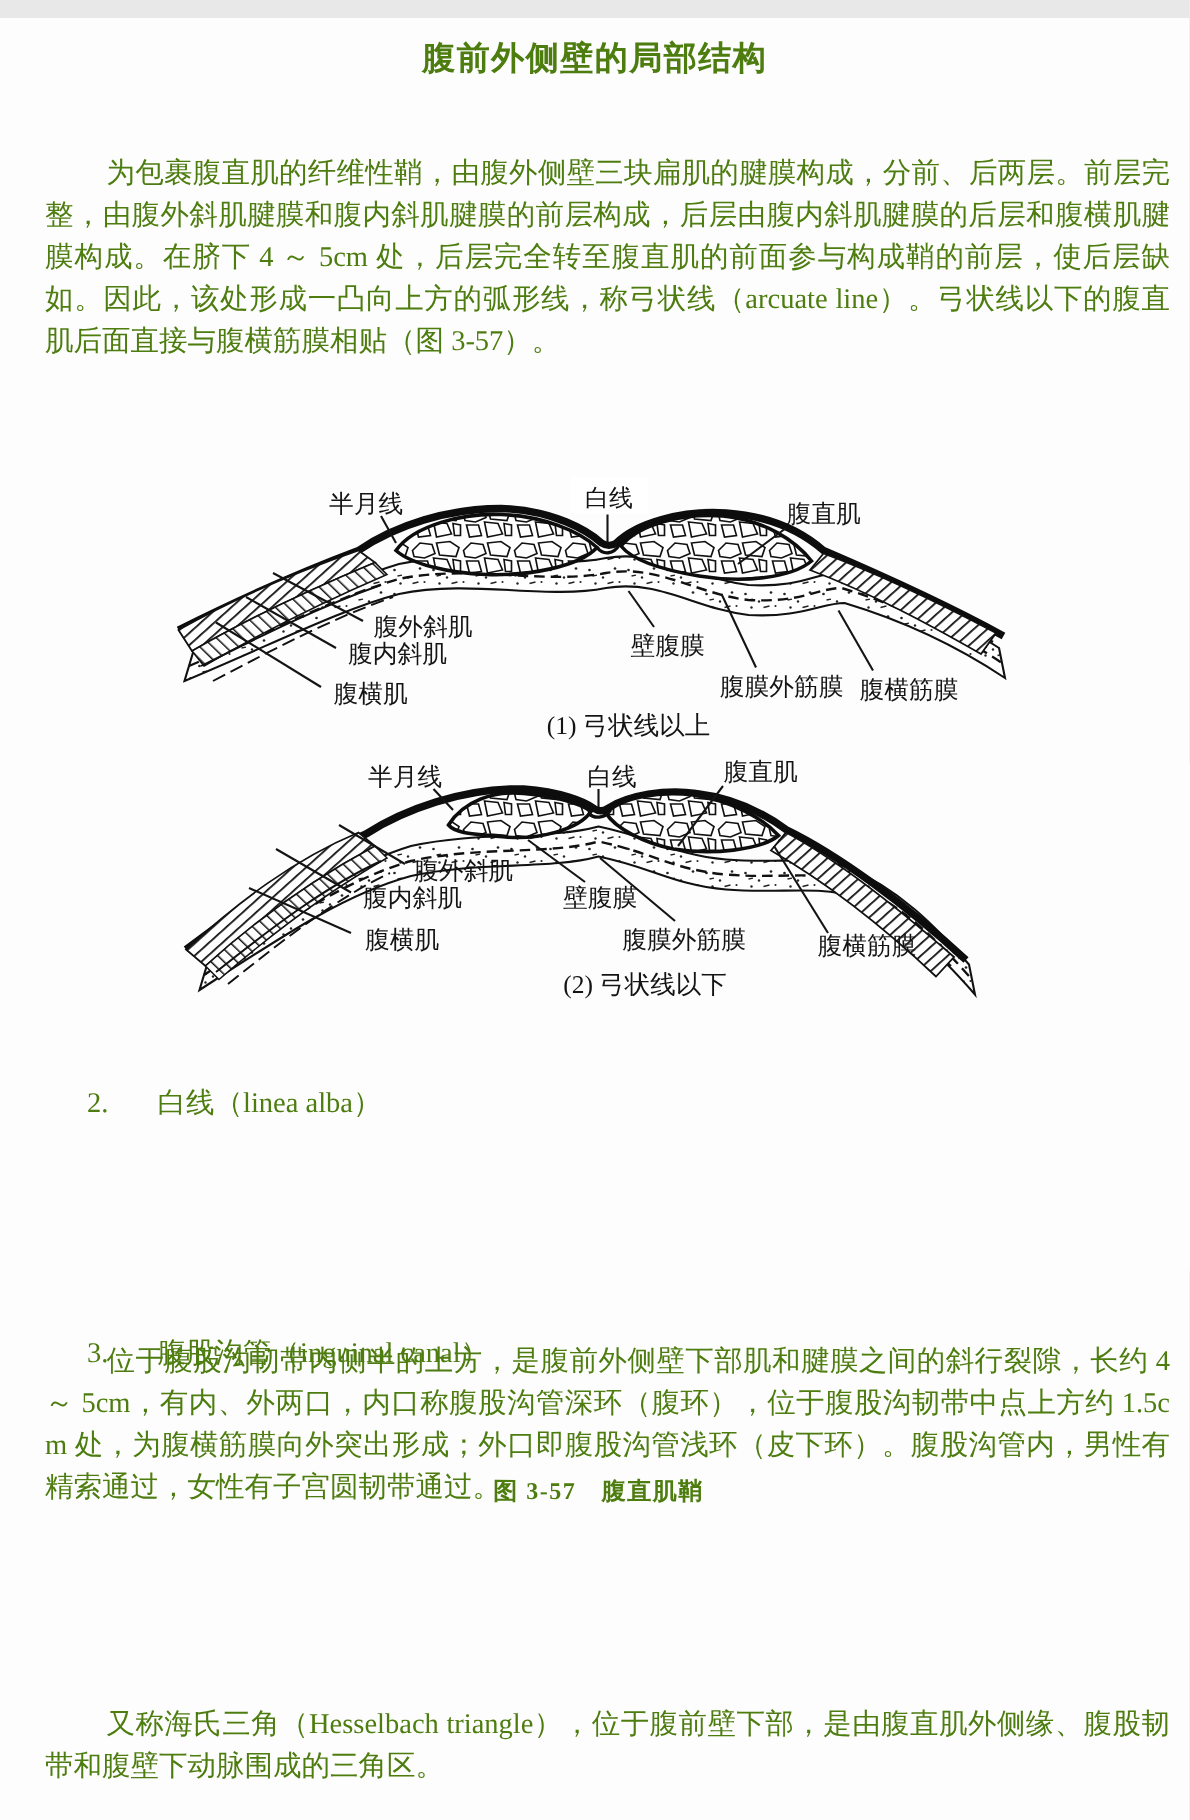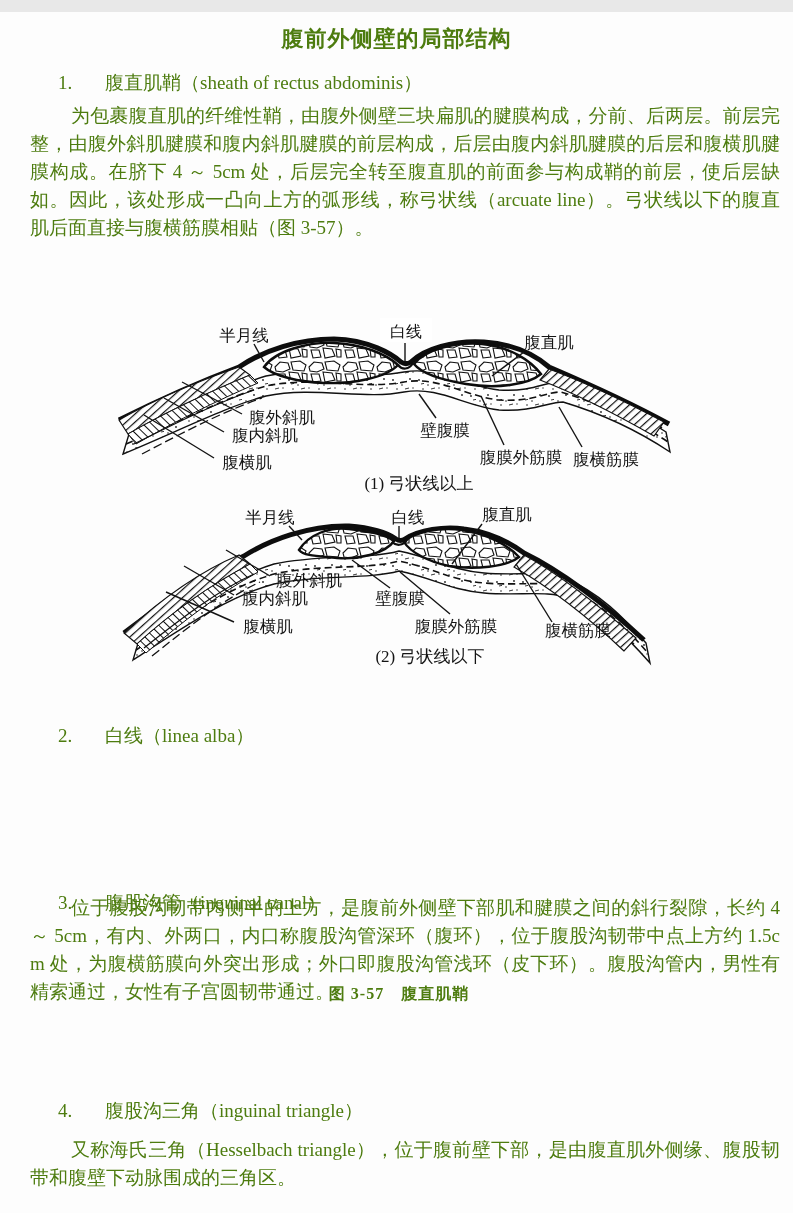--- a/index.html
+++ b/index.html
@@ -39,23 +39,20 @@
   }
   svg text.pcap{font-size:17px;}
 </style>
 </head>
 <body>
 
 <div class="page">
 
   <h1 class="title">腹前外侧壁的局部结构</h1>
 
-  <div class="sec-h" style="top:59px">
-    <span class="num">1.</span><span>腹直肌鞘（sheath of rectus abdominis）</span>
-  </div>
   <p class="para" style="top:90px">为包裹腹直肌的纤维性鞘，由腹外侧壁三块扁肌的腱膜构成，分前、后两层。前层完整，由腹外斜肌腱膜和腹内斜肌腱膜的前层构成，后层由腹内斜肌腱膜的后层和腹横肌腱膜构成。在脐下 4 ～ 5cm 处，后层完全转至腹直肌的前面参与构成鞘的前层，使后层缺如。因此，该处形成一凸向上方的弧形线，称弓状线（arcuate line）。弓状线以下的腹直肌后面直接与腹横筋膜相贴（图 3-57）。</p>
 
   <div class="figure">
 
     <svg class="panel one" width="592" height="186" viewBox="0 0 590 186" xmlns="http://www.w3.org/2000/svg">
       <defs>
         <pattern id="cobbleA" patternUnits="userSpaceOnUse" width="34" height="24">
           <rect width="34" height="24" fill="#ffffff"></rect>
           <path d="M1,7 L6,2 L14,3 L16,9 L9,12 L2,11 Z" fill="#fff" stroke="#111" stroke-width="1.1"></path>
           <path d="M17,2 L26,1 L32,5 L30,11 L19,10 Z" fill="#fff" stroke="#111" stroke-width="1.1"></path>
@@ -199,18 +196,15 @@
 
   <div class="sec-h" style="top:712px">
     <span class="num">2.</span><span>白线（linea alba）</span>
   </div>
 
   <div class="sec-h" style="top:879px">
     <span class="num">3.</span><span>腹股沟管（inguinal canal）</span>
   </div>
   <p class="para" style="top:882px">位于腹股沟韧带内侧半的上方，是腹前外侧壁下部肌和腱膜之间的斜行裂隙，长约 4 ～ 5cm，有内、外两口，内口称腹股沟管深环（腹环），位于腹股沟韧带中点上方约 1.5cm 处，为腹横筋膜向外突出形成；外口即腹股沟管浅环（皮下环）。腹股沟管内，男性有精索通过，女性有子宫圆韧带通过。</p>
 
-  <div class="sec-h" style="top:1087px">
-    <span class="num">4.</span><span>腹股沟三角（inguinal triangle）</span>
-  </div>
   <p class="para" style="top:1124px">又称海氏三角（Hesselbach triangle），位于腹前壁下部，是由腹直肌外侧缘、腹股韧带和腹壁下动脉围成的三角区。</p>
 
 </div>
 
 </body></html>

